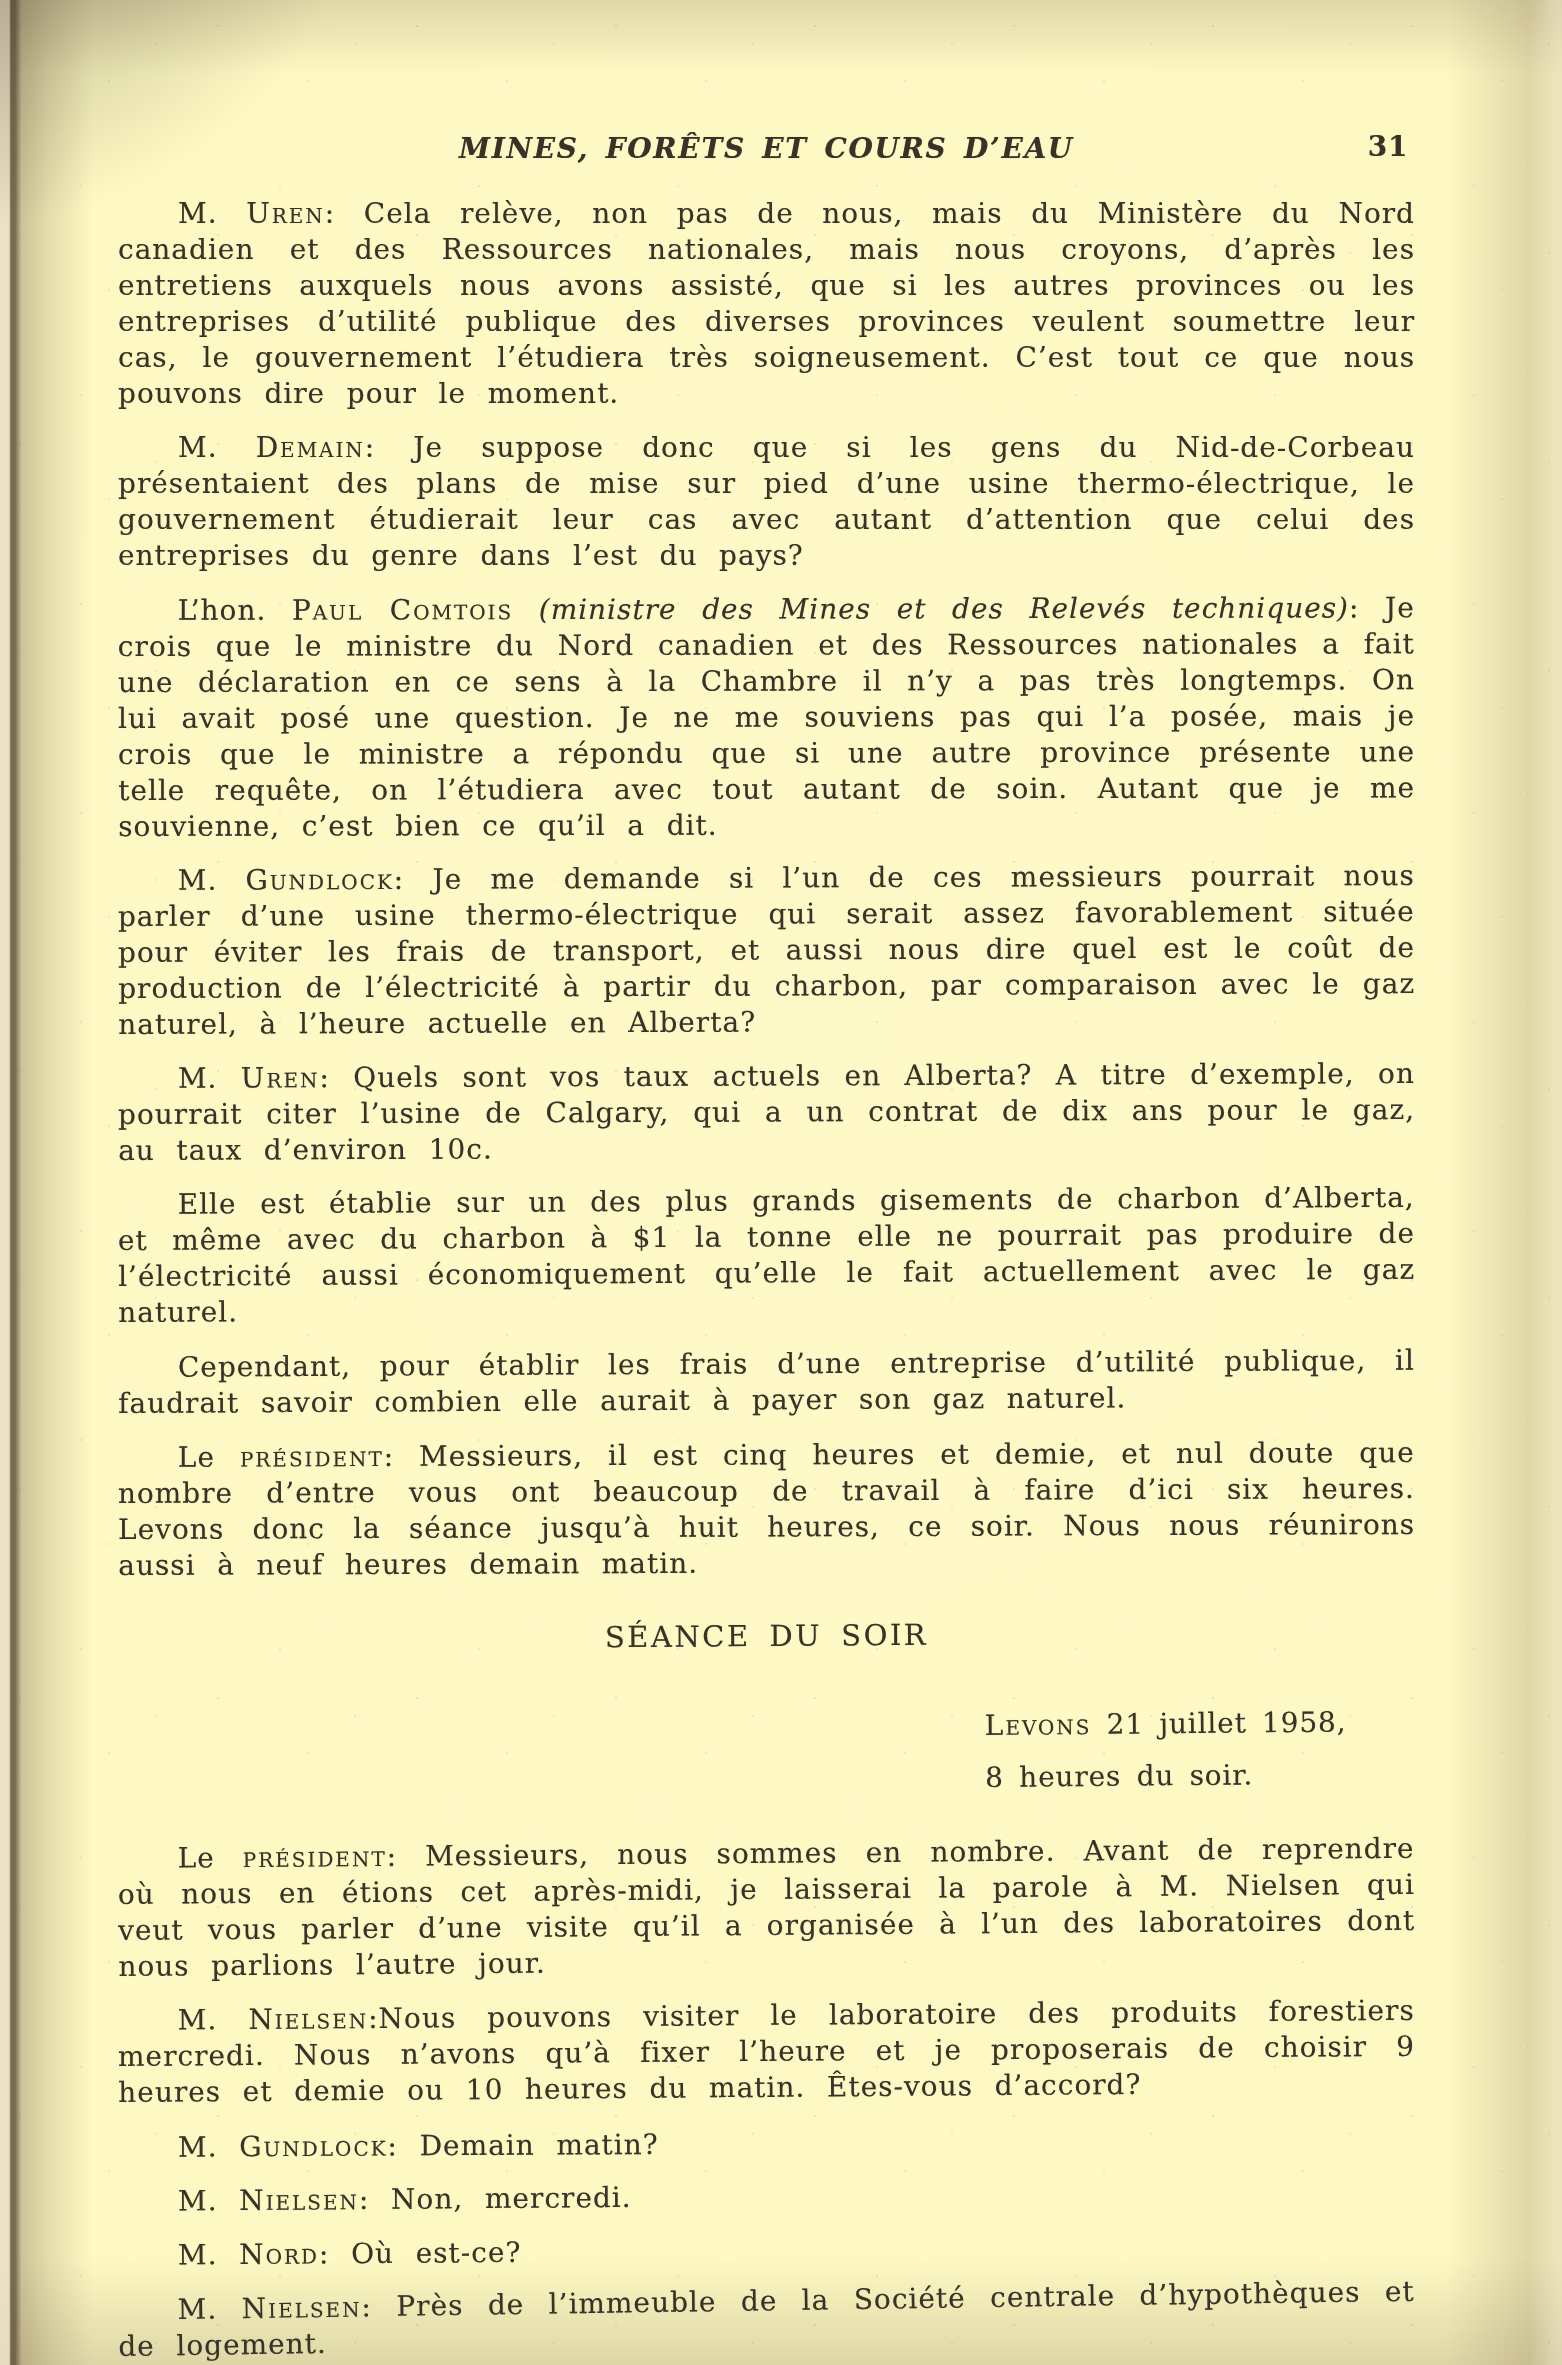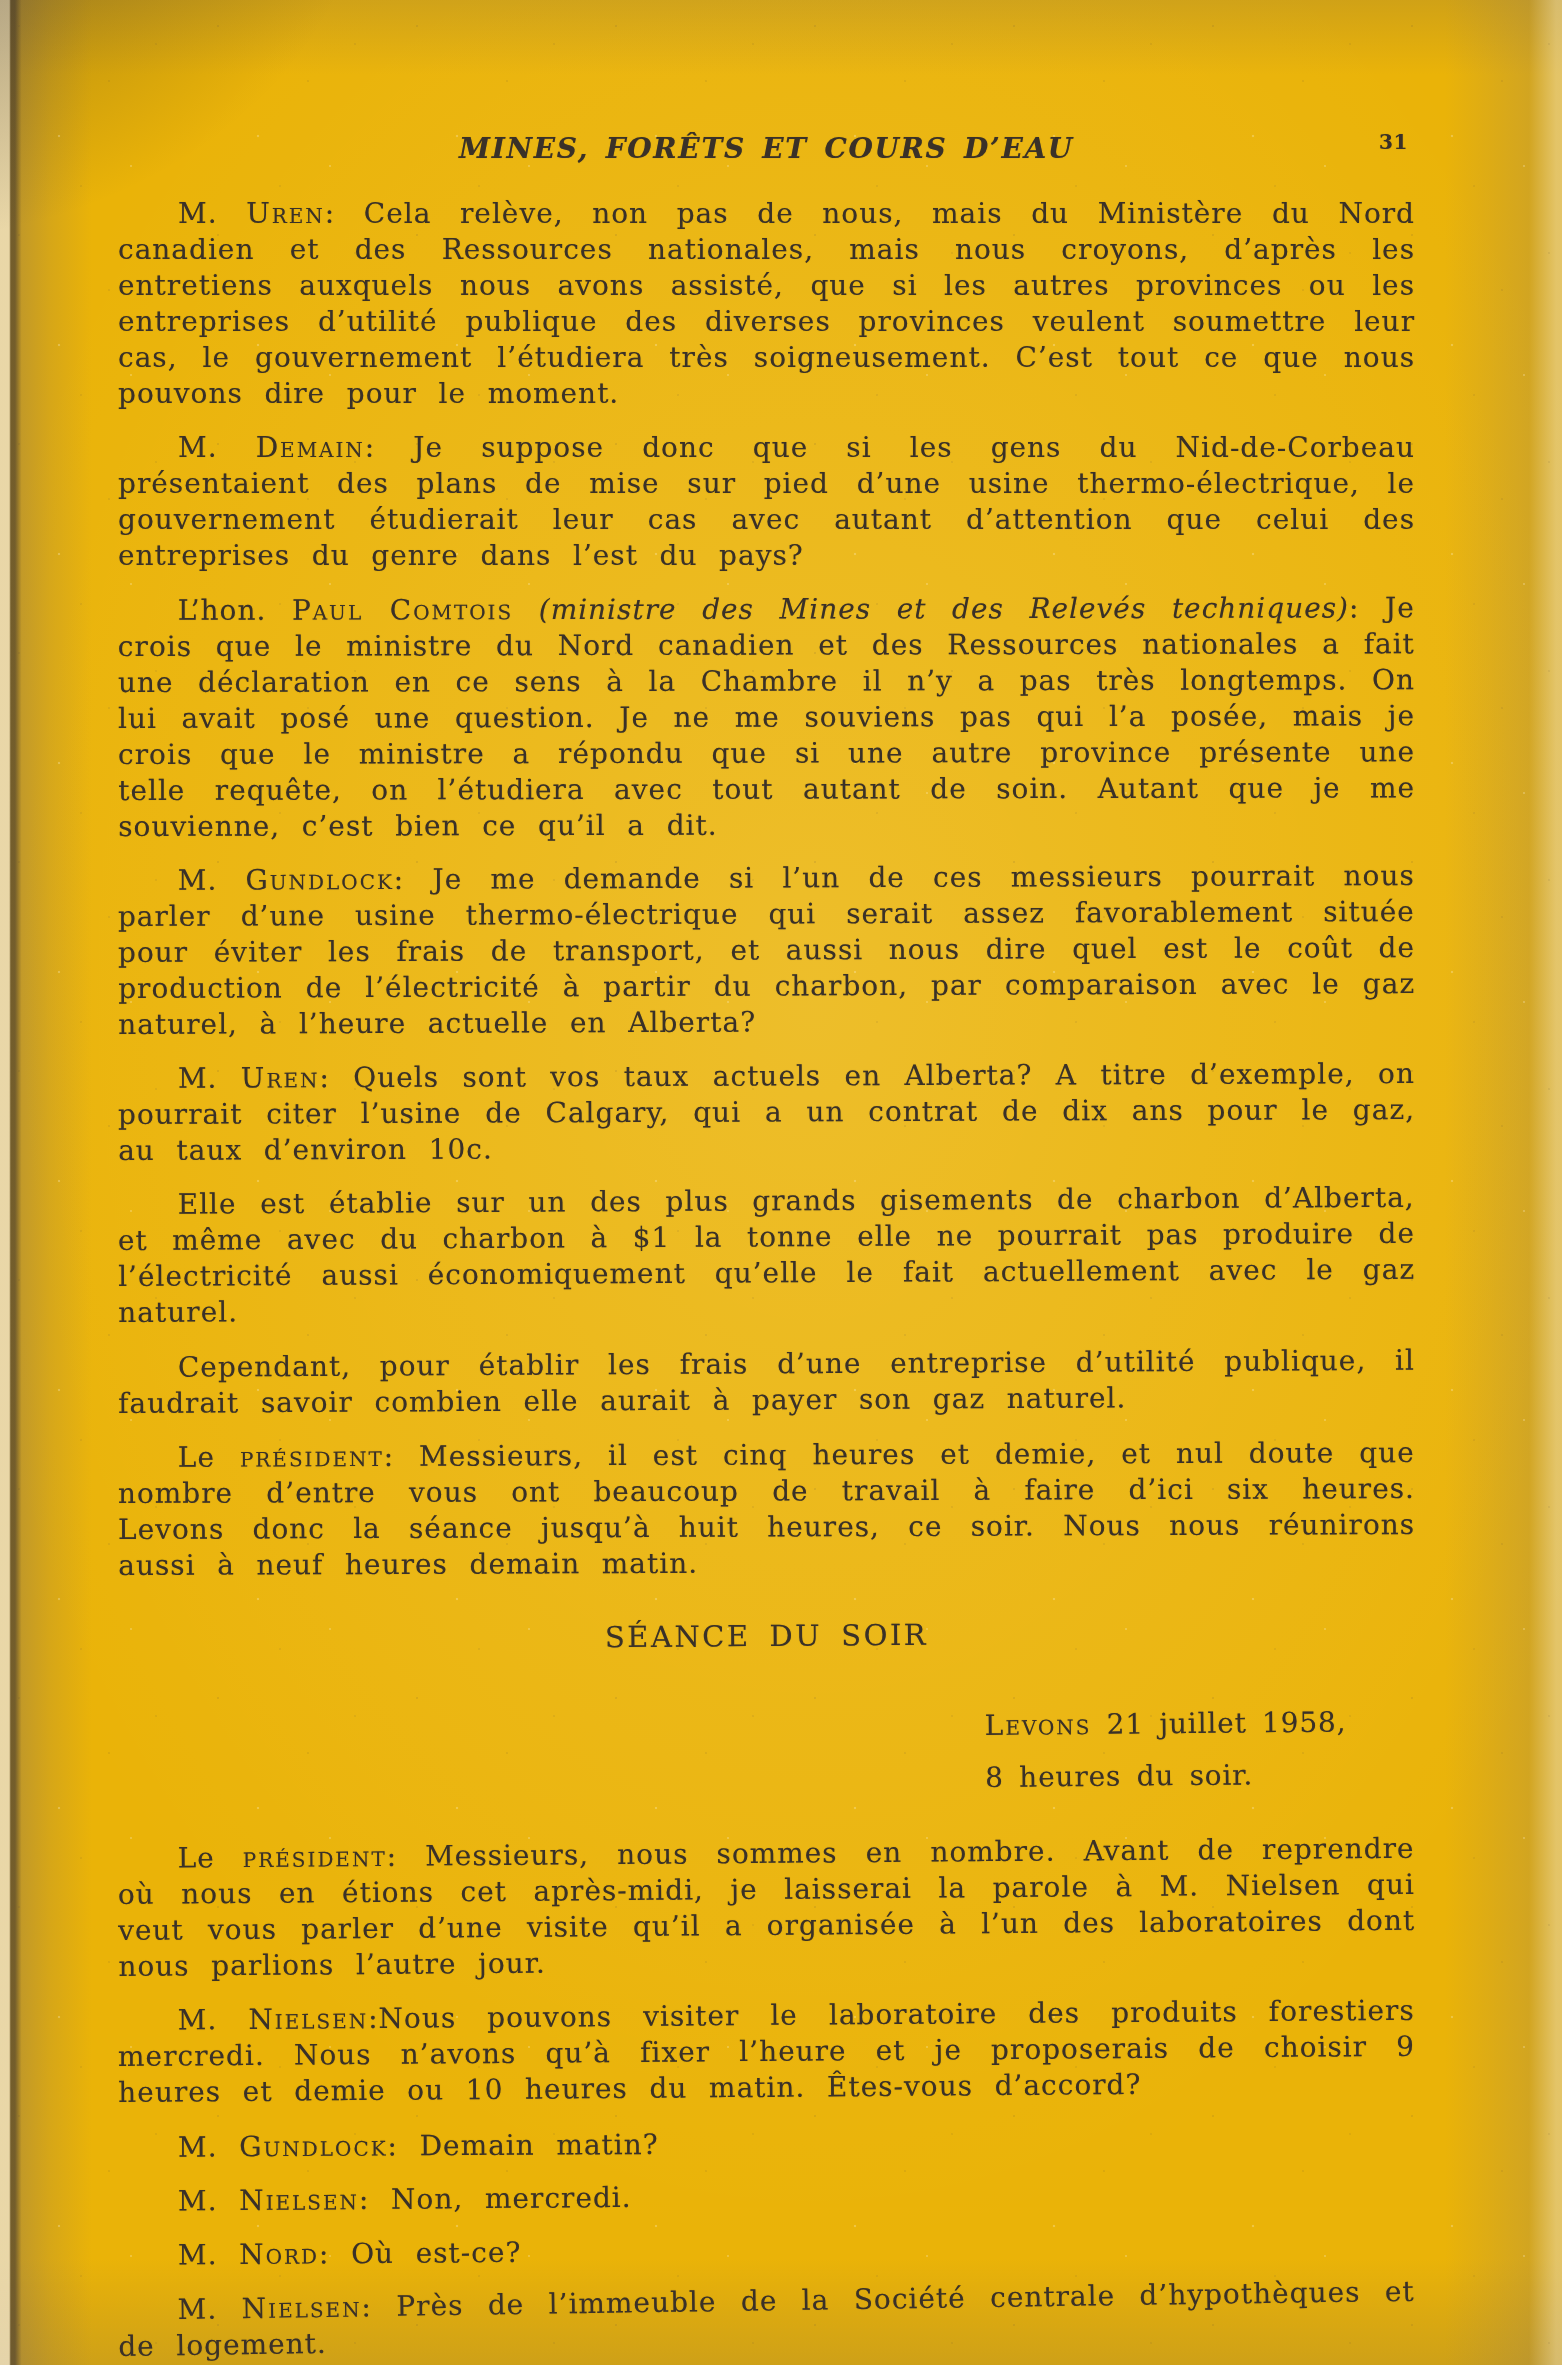--- a/index.html
+++ b/index.html
@@ -1,21 +1,21 @@
 <!DOCTYPE html>
 <html style="font-size:13.3px"><head>
 <meta charset="utf-8">
 <style>
   html, body { margin: 0; padding: 0; background: #c6b290; }
   .page {
     position: relative;
     width: 1562px;
     height: 2366px;
     overflow: hidden;
-    background-color: #eab308;
+    background-color: #fef9c3;
     font-family: "DejaVu Serif", "Liberation Serif", serif;
     color: #3a3128;
   }
   
   .shade {
     position: absolute; inset: 0; pointer-events: none;
     background-image:
       radial-gradient(ellipse 791px 633px at -117px -150px, rgba(62,52,38,0.50), rgba(62,52,38,0.0) 62%),
       linear-gradient(90deg, rgba(233,221,195,0.85) 0px, rgba(233,221,195,0.85) 9.2px, rgba(86,72,52,0.80) 10.8px, rgba(86,72,52,0.80) 15px, rgba(135,115,86,0.40) 21.6px, rgba(135,115,86,0.20) 50px, rgba(135,115,86,0.0) 92px),
       linear-gradient(270deg, rgba(222,210,182,0.55) 0px, rgba(222,210,182,0.55) 5.8px, rgba(148,128,96,0.28) 33px, rgba(148,128,96,0.0) 117px),
@@ -42,21 +42,21 @@
   }
   .running-title {
     display: block; text-align: center;
     font-style: italic; font-weight: bold;
     font-size: 28px; letter-spacing: 1.7px;
     word-spacing: 0.18em;
     text-shadow: 0 0 0.8px rgba(58,49,40,0.45);
   }
   .page-number {
     position: absolute; right: 6.7px; top: -1.7px;
-    font-weight: bold; font-size: 20px; letter-spacing: 0.8px;
+    font-weight: bold; font-size: 28px; letter-spacing: 0.8px;
     text-shadow: 0 0 0.8px rgba(58,49,40,0.45);
   }
   .content {
     position: absolute;
     top: 196px; left: 118px; width: 1297px;
   }
   p.para {
     margin: 0 0 18.3px 0;
     font-size: 28px;
     line-height: 36px;

